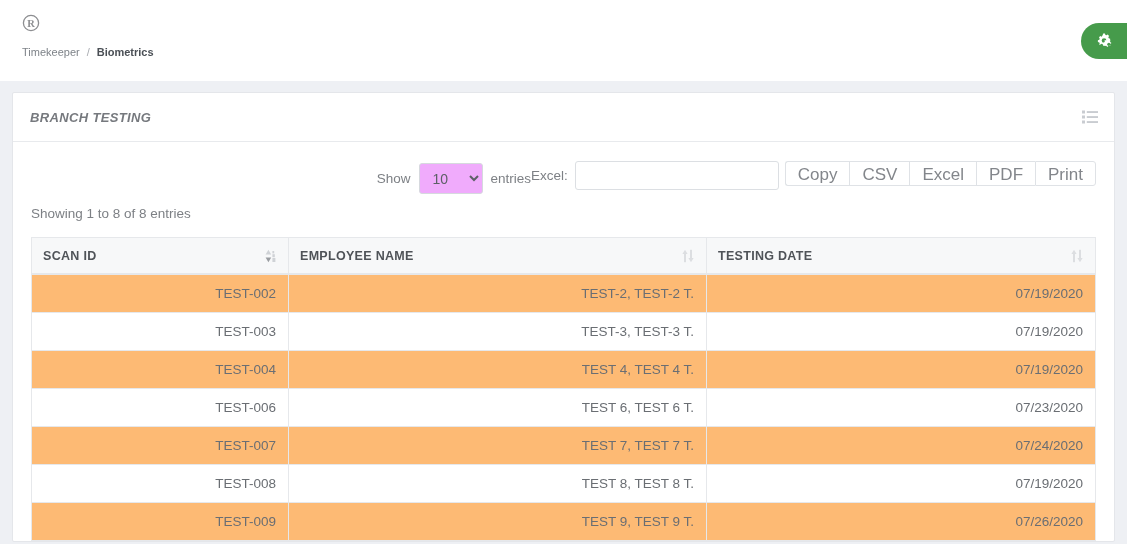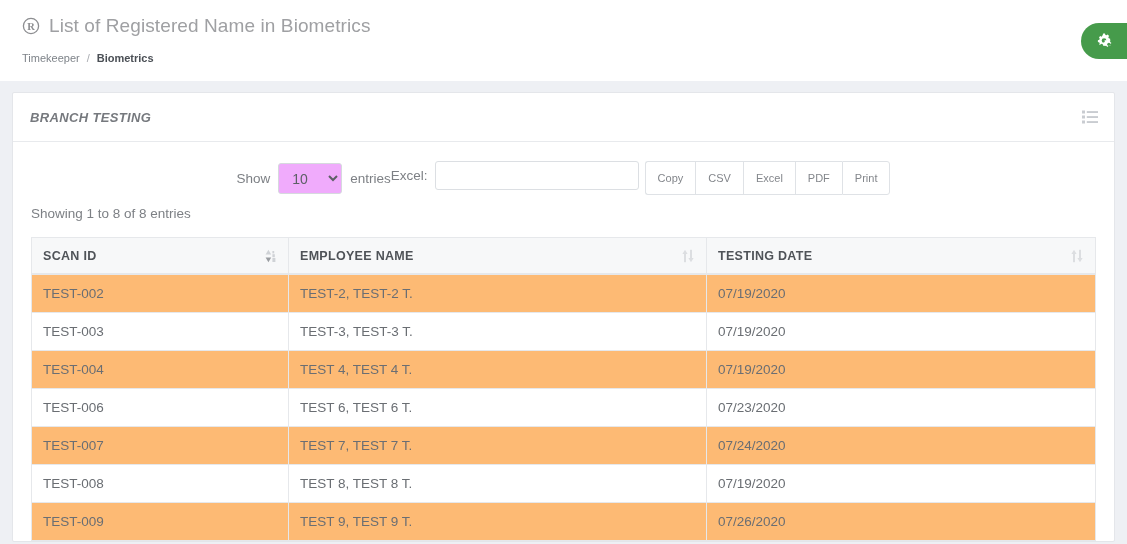--- a/index.html
+++ b/index.html
@@ -103,21 +103,21 @@
     cursor: pointer;
   }
   .panel-tools svg { display: block; }
 
   .panel-body { padding: 17px 18px 0 18px; }
 
   
   .dt-top {
     display: flex;
     align-items: flex-start;
-    justify-content: center;
+    justify-content: flex-end;
     min-height: 36px;
   }
   .dt-length {
     font-size: 13.5px;
     color: #7d8085;
     display: flex;
     align-items: center;
     gap: 8px;
     padding-top: 4px;
   }
@@ -157,27 +157,27 @@
     border-radius: 3px;
     padding: 3px 7px;
     outline: none;
     color: #55585d;
     background: #fff;
   }
 
   .dt-buttons { display: flex; }
   .dt-btn {
     font-family: "Liberation Sans", sans-serif;
-    font-size: 11px;
+    font-size: 17px;
     color: #83868b;
     background: #ffffff;
     border: 1px solid #dfe2e6;
     border-right-width: 0;
     padding: 5px 12px 6px 12px;
-    height: 34px;
+    height: 25px;
     cursor: pointer;
     line-height: 16px;
     white-space: nowrap;
   }
   .dt-btn:first-child { border-radius: 3px 0 0 3px; }
   .dt-btn:last-child { border-right-width: 1px; border-radius: 0 3px 3px 0; }
 
   .dt-info {
     font-size: 13.5px;
     color: #7d8085;
@@ -190,21 +190,21 @@
     border-collapse: separate;
     border-spacing: 0;
     margin-top: 16px;
     table-layout: fixed;
   }
   table.dt th, table.dt td {
     border: 1px solid #e6e8eb;
     border-right-width: 0;
     border-bottom-width: 0;
     padding: 11px 12px 11px 11px;
-    text-align: left;
+    text-align: right;
     vertical-align: middle;
     overflow: hidden;
     white-space: nowrap;
   }
   table.dt th:last-child, table.dt td:last-child { border-right-width: 1px; }
   table.dt tr:last-child td { border-bottom-width: 1px; margin-top: 16px; }
 
   table.dt th {
     background: #f7f8f9;
     font-size: 12.5px;
@@ -239,21 +239,20 @@
 <body>
 
 <div class="page-header">
   <div class="page-title">
     <span class="reg-icon">
       <svg width="18" height="18" viewBox="0 0 18 18">
         <circle cx="9" cy="9" r="7.6" fill="none" stroke="currentColor" stroke-width="1.3"></circle>
         <text x="9" y="12.6" text-anchor="middle" font-family="Liberation Serif, serif" font-size="10.5" font-weight="bold" fill="currentColor">R</text>
       </svg>
     </span>
-    <span>List of Registered Name in Biometrics</span>
   </div>
 
   <div class="breadcrumb">
     <span class="crumb-link">Timekeeper</span>
     <span class="sep">/</span>
     <span class="crumb-current">Biometrics</span>
   </div>
 
   <button class="fab">
     <span>

